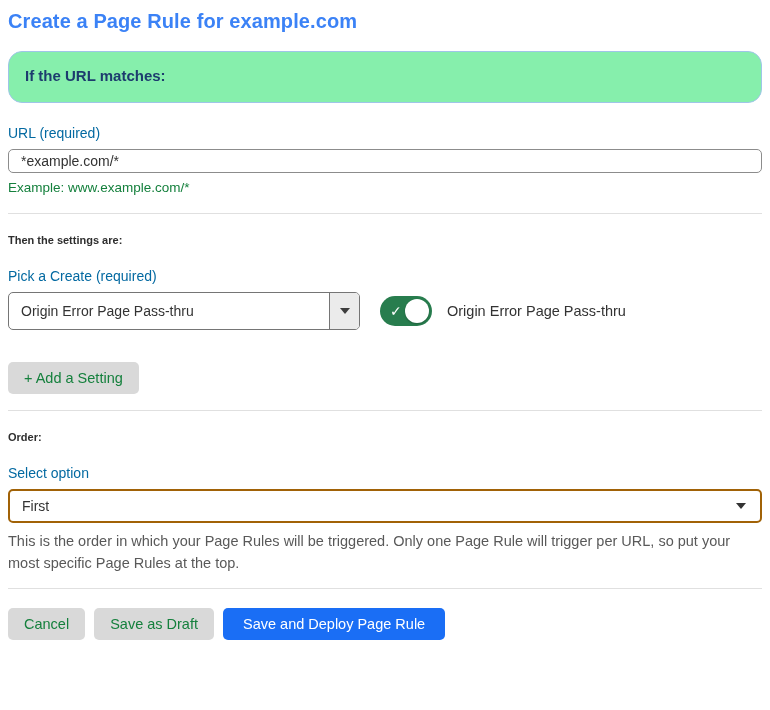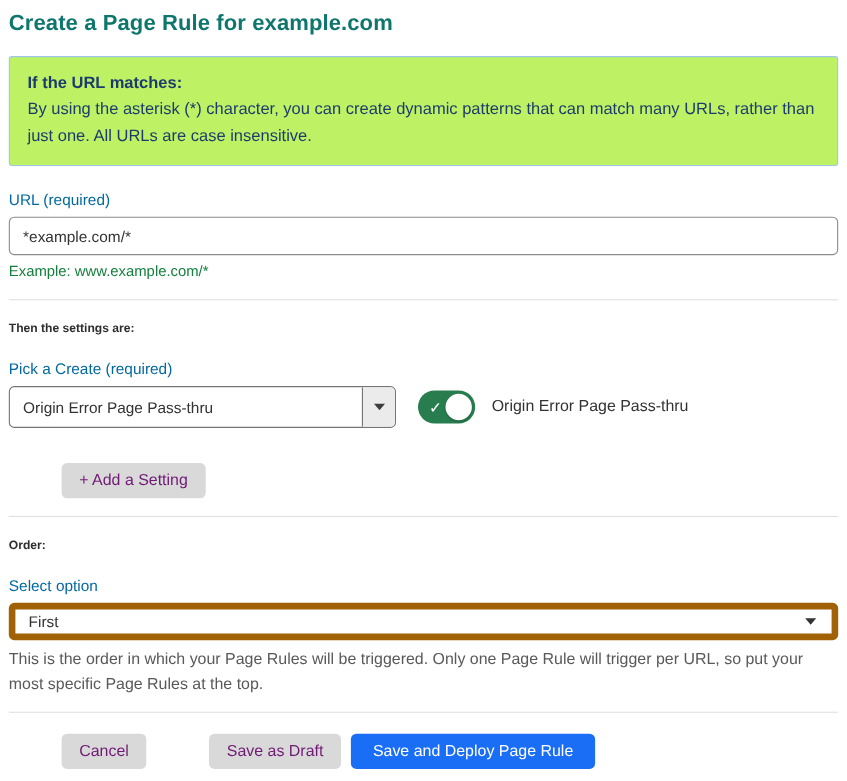--- a/index.html
+++ b/index.html
@@ -7,29 +7,29 @@
   body {
     font-family: "Liberation Sans", "DejaVu Sans", sans-serif;
     background: #ffffff;
     color: #333333;
     padding: 8px 8px 0 8px;
     overflow: hidden;
   }
   .page-title {
     font-size: 20px;
     font-weight: bold;
-    color: #0f766e;
+    color: #3b82f6;
     margin-top: 2px;
     letter-spacing: 0.1px;
   }
   .info-box {
     margin-top: 18px;
-    background: #bef264;
+    background: #86efac;
     border: 1px solid #9fc5e8;
-    border-radius: 3px;
+    border-radius: 14px;
     padding: 12px 16px 14px 16px;
     color: #1d3c6e;
     font-size: 15px;
     line-height: 24px;
   }
   .info-box .info-heading {
     font-weight: bold;
     font-size: 15px;
   }
   .info-box .info-body { max-width: 720px; }
@@ -40,21 +40,21 @@
   }
   .info-link-suffix { color: #1d3c6e; }
   .field-label {
     font-size: 14px;
     color: #0369a1;
     margin-top: 22px;
   }
   .text-input {
     display: block;
     width: 754px;
-    height: 35px;
+    height: 24px;
     margin-top: 8px;
     border: 1px solid #8c8c8c;
     border-radius: 5px;
     padding: 0 12px;
     font-size: 14px;
     color: #333333;
     font-family: "Liberation Sans", sans-serif;
     background: #ffffff;
     outline: none;
   }
@@ -155,30 +155,29 @@
     height: 32px;
     padding: 0 16px;
     border: none;
     border-radius: 5px;
     font-size: 14.5px;
     font-family: "Liberation Sans", sans-serif;
     cursor: pointer;
   }
   .btn-gray {
     background: #d9d9d9;
-    color: #701a75;
-    margin-left: 48px;
+    color: #15803d;
   }
   .add-setting-btn { margin-top: 32px; }
   .select-full {
     position: relative;
     width: 754px;
     height: 34px;
     margin-top: 8px;
-    border: 6px solid #a16207;
+    border: 2px solid #a16207;
     border-radius: 5px;
     background: #ffffff;
     display: flex;
     align-items: center;
     padding: 0 32px 0 12px;
     font-size: 14px;
     color: #333333;
     cursor: pointer;
   }
   .select-full .caret-down {
@@ -210,21 +209,20 @@
 </style>
 </head>
 <body>
 
 
 
 <h1 class="page-title">Create a Page Rule for example.com</h1>
 
 <div class="info-box">
   <div class="info-heading">If the URL matches:</div>
-  <div class="info-body">By using the asterisk (*) character, you can create dynamic patterns that can match many URLs, rather than just one. All URLs are case insensitive.</div>
 </div>
 
 <div class="field-label">URL (required)</div>
 <input class="text-input" type="text" value="*example.com/*" style="">
 <div class="helper-text">Example: www.example.com/*</div>
 
 <hr class="divider divider-1">
 
 <div class="section-heading">Then the settings are:</div>
 <div class="field-label">Pick a Create (required)</div>

